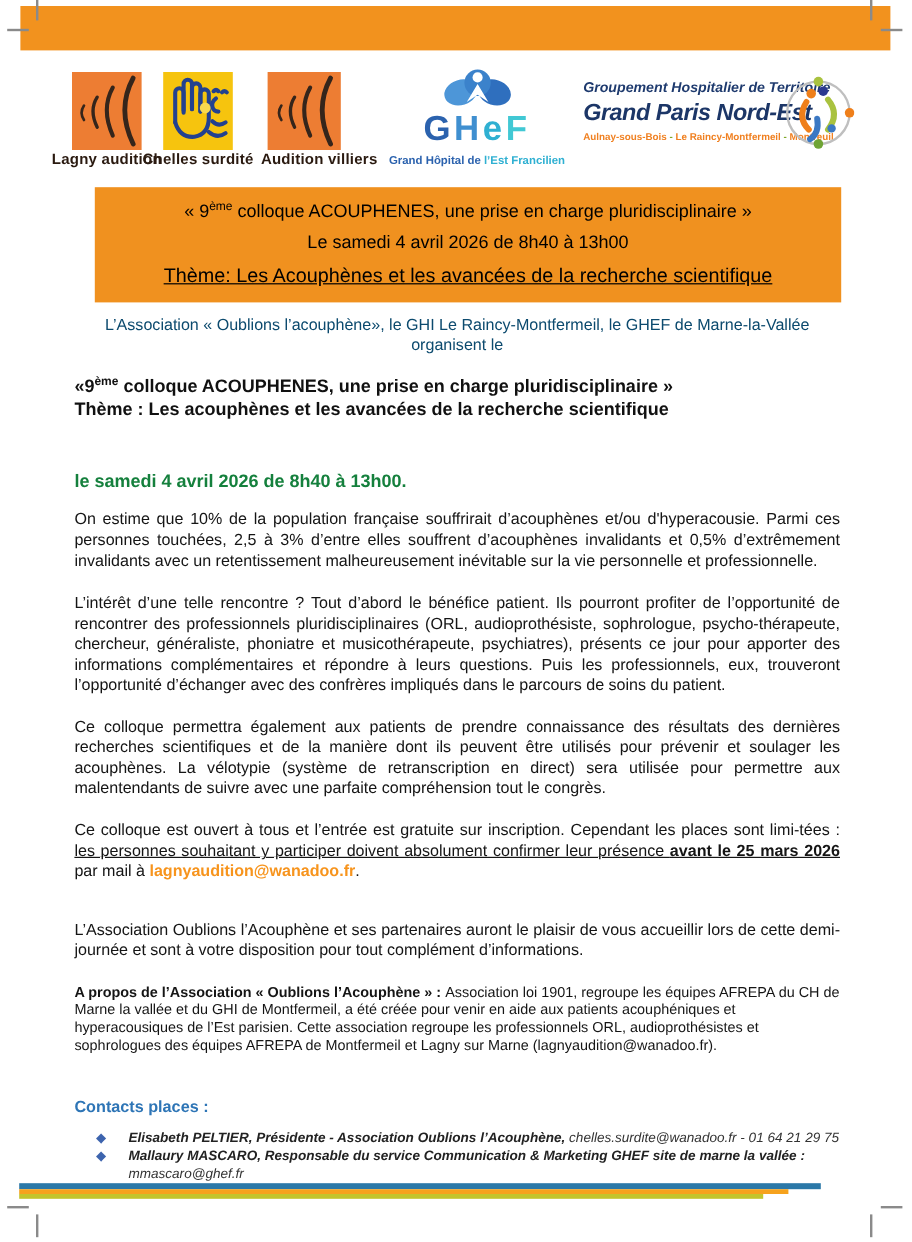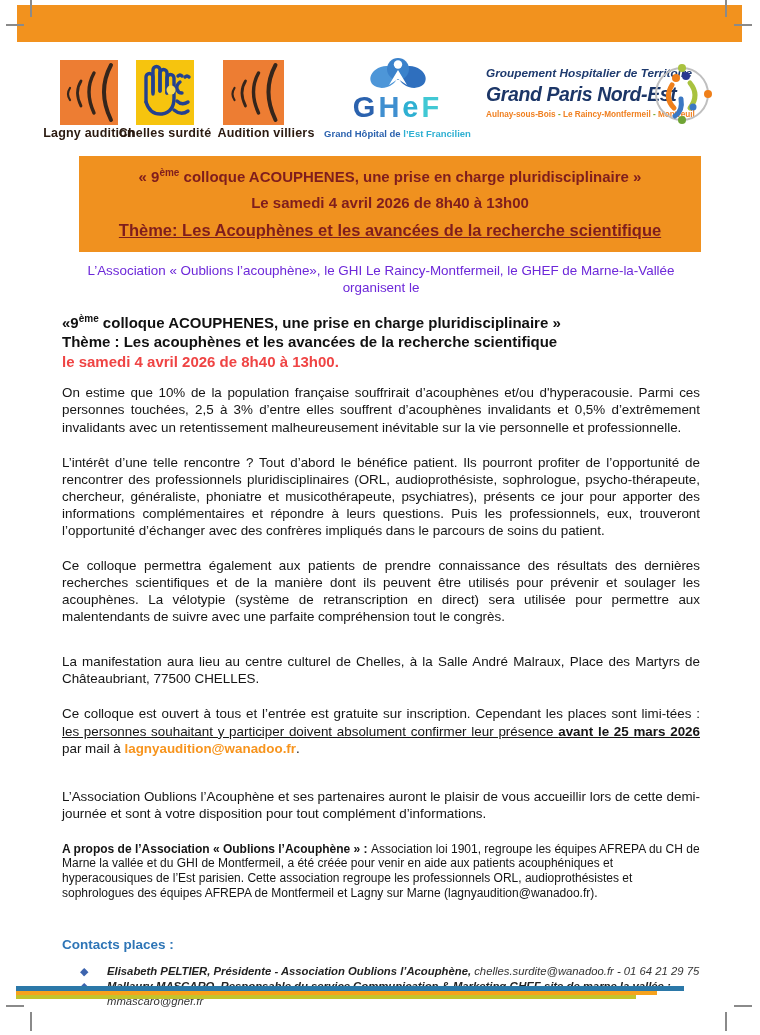--- a/index.html
+++ b/index.html
@@ -37,32 +37,32 @@
   .gpne-text{position:absolute;left:486px;top:66px;width:176px;font-style:italic;font-weight:bold;}
   .gpne-l1{font-size:11.8px;color:#1E3A6E;white-space:nowrap;}
   .gpne-l2{font-size:19.5px;color:#1C3667;letter-spacing:-.4px;margin-top:3px;white-space:nowrap;}
   .gpne-l3{font-size:8.2px;font-style:normal;margin-top:4px;white-space:nowrap;}
   .gpne-l3 .city{color:#F08021;} .gpne-l3 .sep{color:#7FA829;}
   .gpne-emblem{position:absolute;left:652px;top:54px;}
 
   
   .doc{position:absolute;left:0;top:147px;width:760px;}
   .title{margin:0;text-align:center;font-size:23.5px;font-weight:bold;color:#0f0f0f;letter-spacing:.3px;}
-  .banner{margin:9px 59px 0 79px;background:#F0911F;color:#7f1d1d;text-align:center;
-          font-weight:bold;padding:11px 8px 12px;}
+  .banner{margin:9px 59px 0 79px;background:#F0911F;color:#000000;text-align:center;
+          font-weight:normal;padding:11px 8px 12px;}
   .banner .b1{font-size:15px;margin:0;}
   .banner .b2{font-size:15px;margin:9px 0 0;}
   .banner .b3{font-size:16.5px;margin:10px 0 0;text-decoration:underline;}
   .banner sup{font-size:10px;}
 
   .content{margin:10px 60px 0 62px;}
-  .intro{margin:9px 0 0;text-align:center;font-size:13.4px;line-height:1.3;color:#6d28d9;}
+  .intro{margin:9px 0 0;text-align:center;font-size:13.4px;line-height:1.3;color:#0c4a6e;}
   .subhead{margin:15px 0 0;font-weight:bold;font-size:15px;line-height:1.3;color:#111;}
   .subhead p{margin:0;}
-  .subhead .date{color:#ef4444;}
+  .subhead .date{color:#15803d;margin-top:40px;}
   .subhead sup{font-size:10px;}
 
   p.body{margin:18px 0 0;font-size:13.4px;line-height:1.275;text-align:justify;color:#151515;}
   p.body.first{margin-top:13px;}
   p.body.gap{margin-top:28px;}
   p.body.gap2{margin-top:31px;}
   p.about{margin:20px 0 0;font-size:12px;line-height:1.22;text-align:left;color:#151515;}
   .u{text-decoration:underline;}
   .b{font-weight:bold;}
   .mail{color:#F7941D;font-weight:bold;text-decoration:none;}
@@ -182,21 +182,20 @@
 
       <div class="subhead">
         <p><span>«9</span><sup>ème</sup><span> colloque ACOUPHENES, une prise en charge pluridisciplinaire »</span></p>
         <p>Thème : Les acouphènes et les avancées de la recherche scientifique</p>
         <p class="date">le samedi 4 avril 2026 de 8h40 à 13h00.</p>
       </div>
 
       <p class="body first">On estime que 10% de la population française souffrirait d’acouphènes et/ou d'hyperacousie. Parmi ces personnes touchées, 2,5 à 3% d’entre elles souffrent d’acouphènes invalidants et 0,5% d’extrêmement invalidants avec un retentissement malheureusement inévitable sur la vie personnelle et professionnelle.</p>
       <p class="body">L’intérêt d’une telle rencontre ? Tout d’abord le bénéfice patient. Ils pourront profiter de l’opportunité de rencontrer des professionnels pluridisciplinaires (ORL, audioprothésiste, sophrologue, psycho-thérapeute, chercheur, généraliste, phoniatre et musicothérapeute, psychiatres), présents ce jour pour apporter des informations complémentaires et répondre à leurs questions. Puis les professionnels, eux, trouveront l’opportunité d’échanger avec des confrères impliqués dans le parcours de soins du patient.</p>
       <p class="body">Ce colloque permettra également aux patients de prendre connaissance des résultats des dernières recherches scientifiques et de la manière dont ils peuvent être utilisés pour prévenir et soulager les acouphènes. La vélotypie (système de retranscription en direct) sera utilisée pour permettre aux malentendants de suivre avec une parfaite compréhension tout le congrès.</p>
-      <p class="body gap">La manifestation aura lieu au centre culturel de Chelles, à la Salle André Malraux, Place des Martyrs de Châteaubriant, 77500 CHELLES.</p>
 
       <p class="body"><span>Ce colloque est ouvert à tous et l’entrée est gratuite sur inscription. Cependant les places sont limi-tées : </span><span class="u"><span>les personnes souhaitant y participer doivent absolument confirmer leur présence </span><span class="b">avant le 25 mars 2026</span></span><span> par mail à </span><a href="#" class="mail">lagnyaudition@wanadoo.fr</a><span>.</span></p>
 
       <p class="body gap2">L’Association Oublions l’Acouphène et ses partenaires auront le plaisir de vous accueillir lors de cette demi-journée et sont à votre disposition pour tout complément d’informations.</p>
 
       <p class="about"><span class="b">A propos de l’Association « Oublions l’Acouphène » : </span><span>Association loi 1901, regroupe les équipes AFREPA du CH de Marne la vallée et du GHI de Montfermeil, a été créée pour venir en aide aux patients acouphéniques et hyperacousiques de l’Est parisien. Cette association regroupe les professionnels ORL, audioprothésistes et sophrologues des équipes AFREPA de Montfermeil et Lagny sur Marne (lagnyaudition@wanadoo.fr).</span></p>
 
       <p class="contacts-title">Contacts places :</p>
       <ul class="contacts">
         <li><span class="diamond">◆</span><span class="c-bold">Elisabeth PELTIER, Présidente - Association Oublions l’Acouphène,</span><span class="c-norm"> chelles.surdite@wanadoo.fr - 01 64 21 29 75</span></li>

